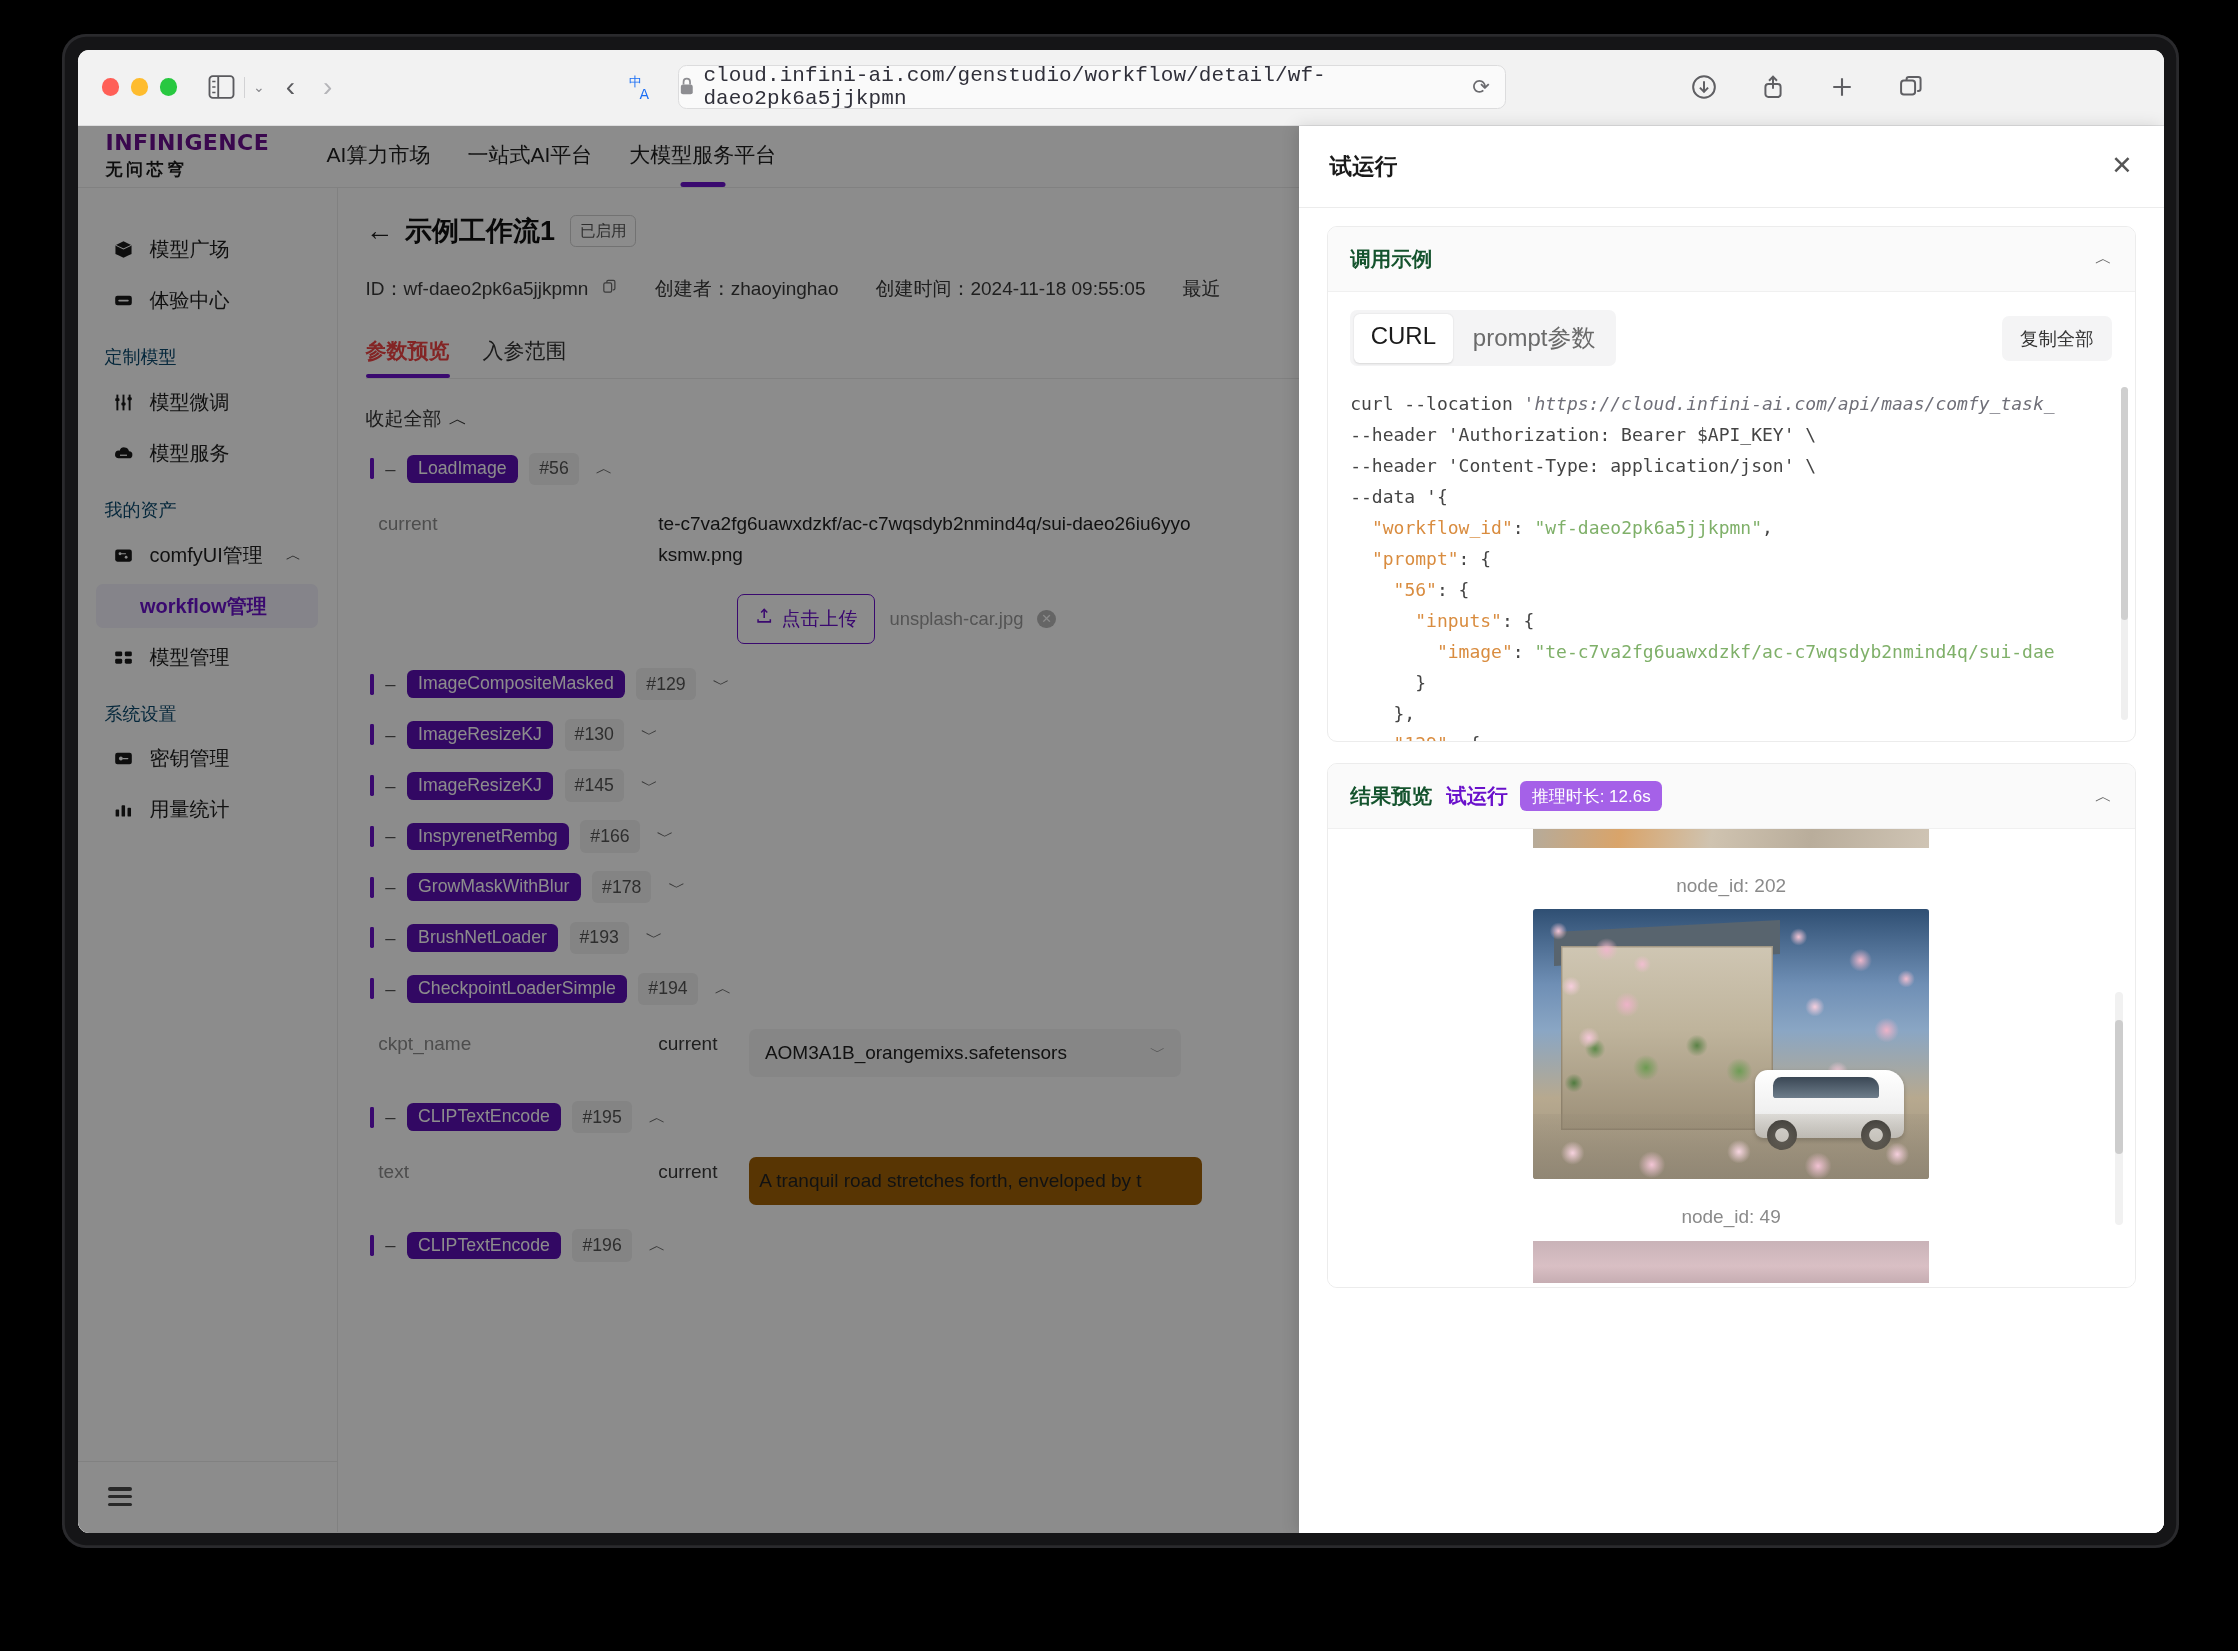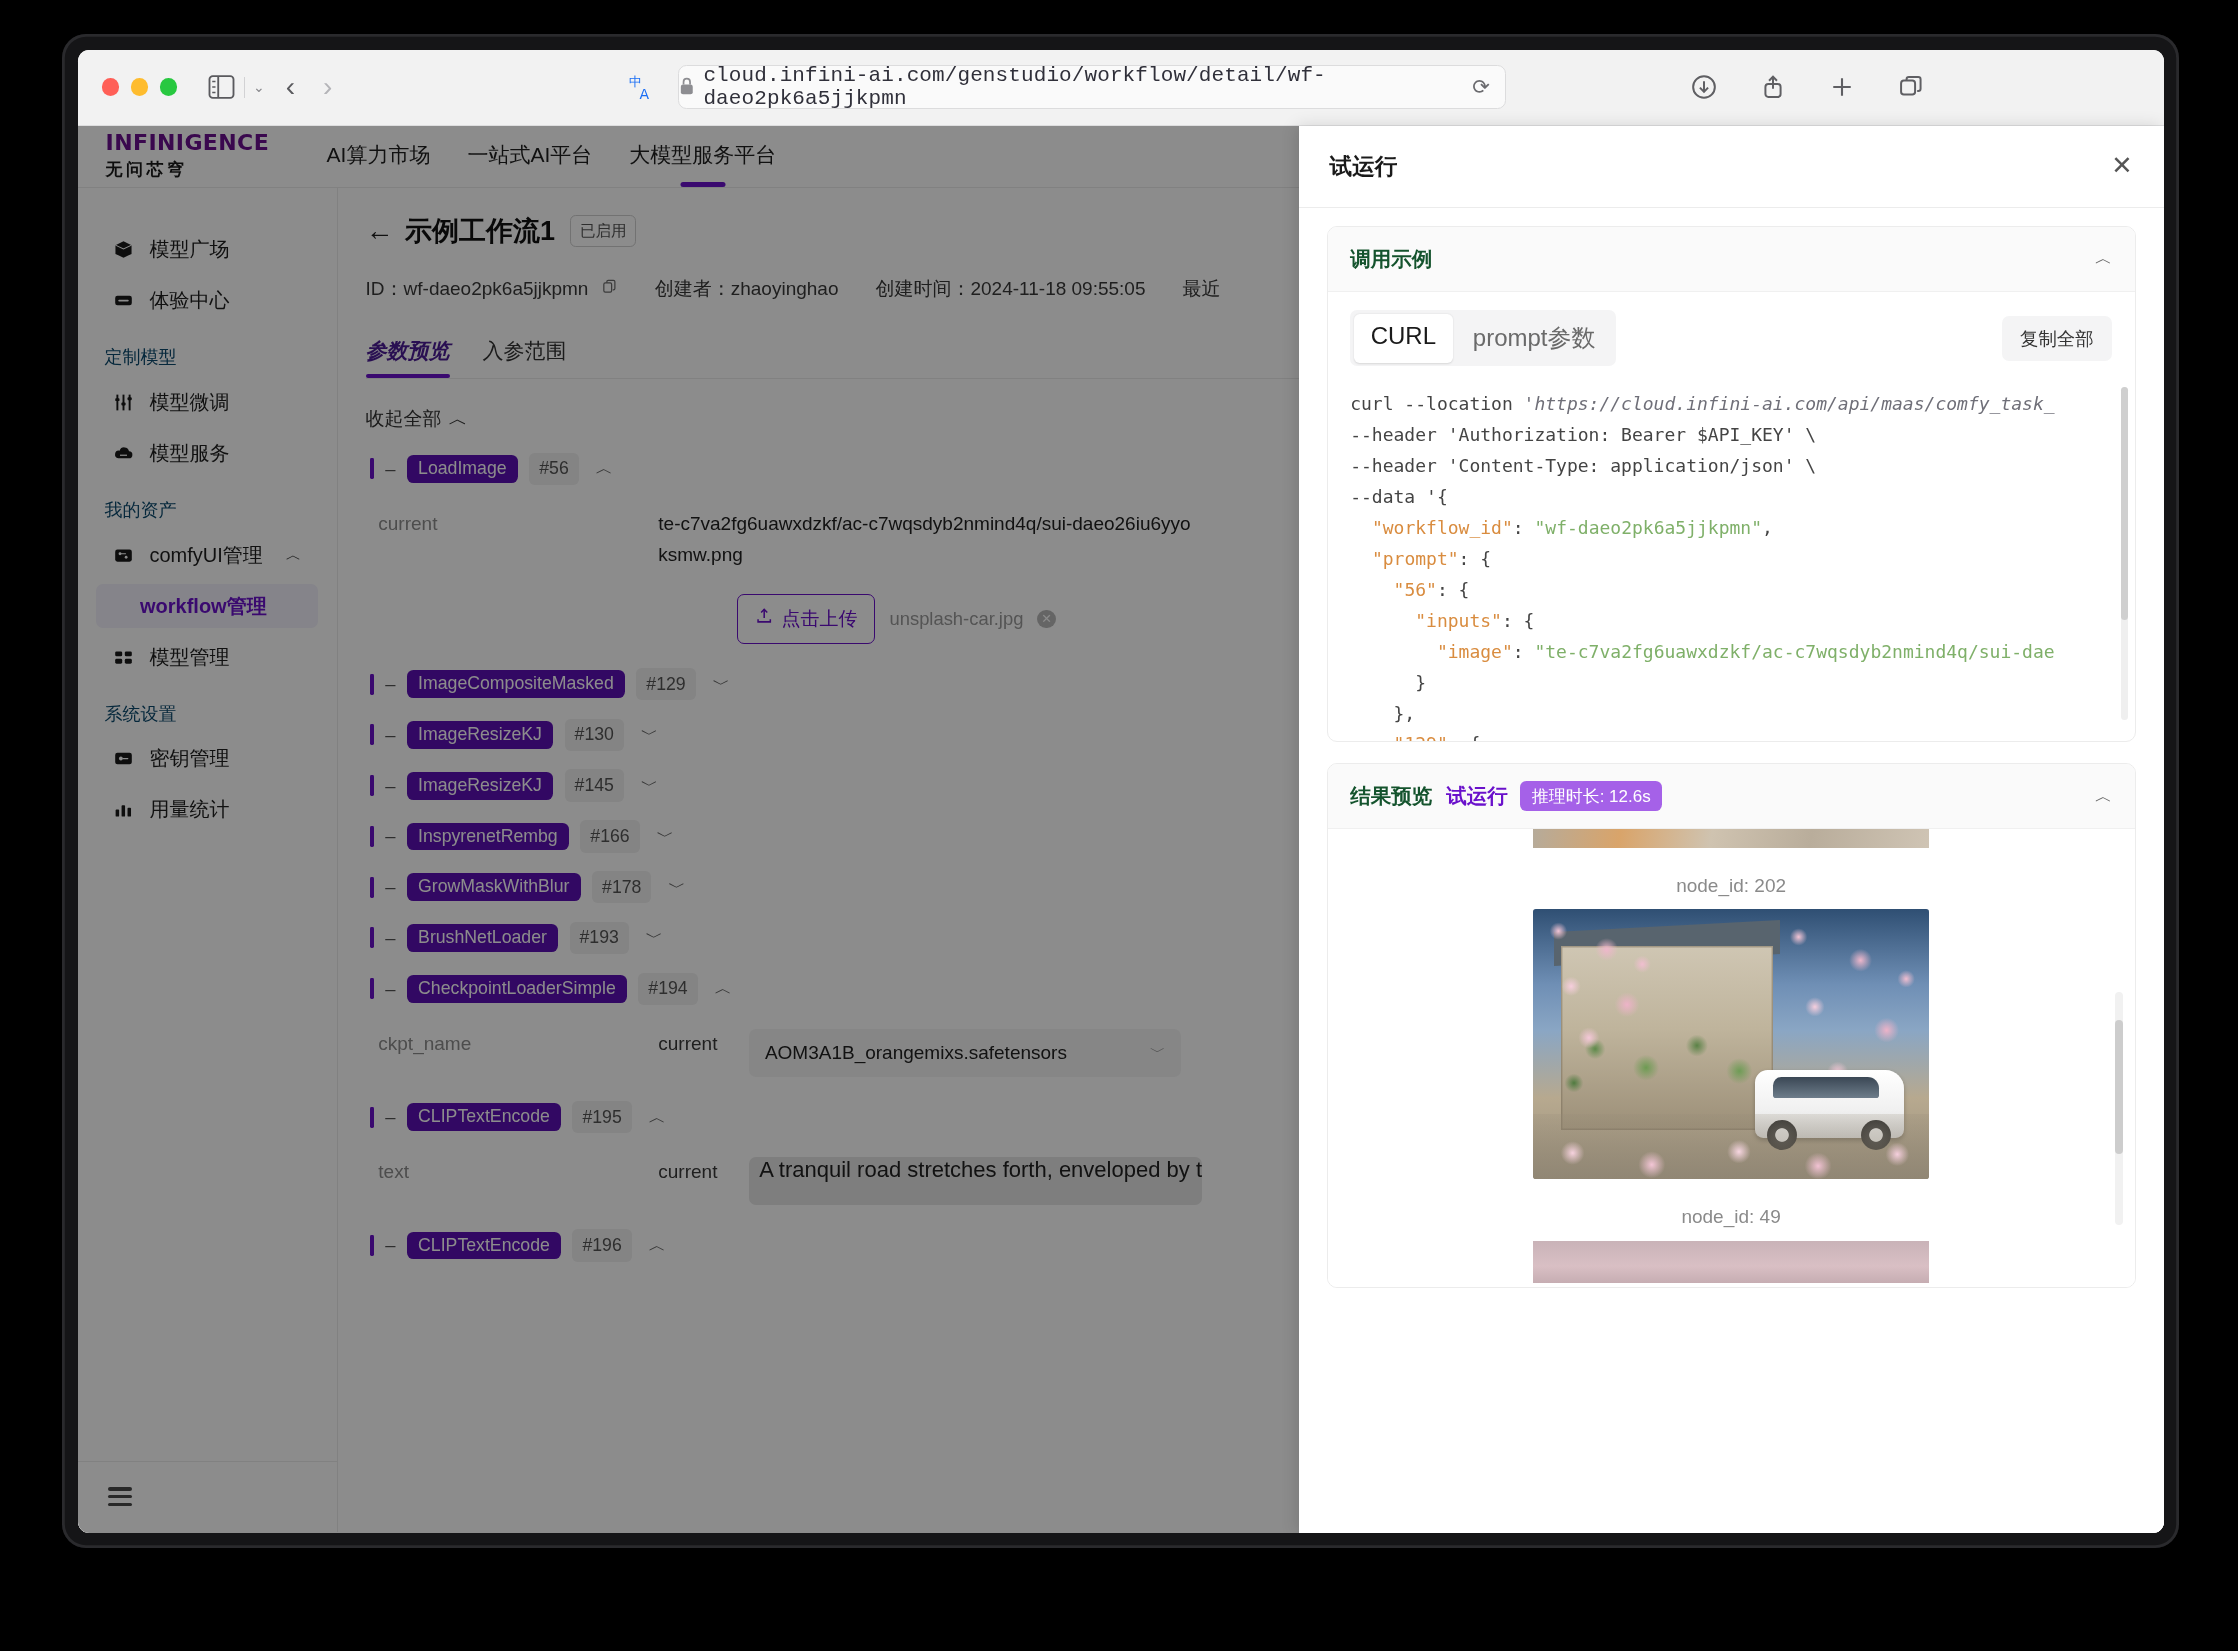--- a/index.html
+++ b/index.html
@@ -121,21 +121,21 @@
   .badge-enabled {
     font-size: 15.6px; color:#555; border:0.7px solid #cfcfcf; border-radius:5.7px;
     padding: 4.2px 8.5px; margin-left: 4.2px;
   }
   .meta-row { display:flex; align-items:center; gap: 0; margin-top: 27px; font-size: 19px; color:#3a3a3a; }
   .meta-row .m { margin-right: 37px; white-space: nowrap; }
   .copy-ico { display:inline-block; margin-left:7px; color:#6a6a6a; }
 
   .tabs { display:flex; gap: 33px; margin-top: 35px; border-bottom: 0.7px solid #ececec; width: 1160px;}
   .tab { font-size: 21px; color:#333; padding-bottom: 12.7px; position:relative; }
-  .tab.active { color:#4c1d95; font-weight:700;font-style:italic; }
+  .tab.active { color:#ef4444; font-weight:700; }
   .tab.active::after{content:"";position:absolute;left:0;right:0;bottom:-0.7px;height:4.2px;background:#6a11cb;border-radius:2.1px;}
 
   .collapse-all { margin-top: 27px; font-size: 19px; color:#333; display:flex; align-items:center; gap:7px;}
 
   .node-list { margin-top: 21px; width: 991px; }
   .node-row { display:flex; align-items:center; gap: 11.3px; margin: 0 0 18.4px 4.2px; }
   .node-bar { width: 4.2px; height: 21px; background:#6a11cb; border-radius:1.4px; }
   .node-dash { color:#555; font-size: 18.4px; }
   .node-chip {
     background:#5b0fb5; color:#fff; font-size: 17.7px; border-radius: 6.4px;
@@ -147,22 +147,22 @@
   .param-row { display:flex; align-items:flex-start; margin: 24px 0 24px 12.7px; }
   .param-key { width: 280px; font-size: 19px; color:#8c8c8c; padding-top: 4.2px;}
   .param-cur { width: 91px; font-size: 19px; color:#3a3a3a; padding-top: 4.2px;}
   .param-val { font-size: 19px; color:#222; line-height: 1.6; max-width: 538px; word-break: break-all; }
   .select-box {
     width: 432px; height: 48px; background:#f5f5f5; border-radius:7px;
     display:flex; align-items:center; padding: 0 15.6px; font-size: 19px; color:#222;gap:15px;
   }
   .select-box .cv { margin-left:auto; color:#999; font-size: 15.6px;}
   .text-box {
-    width: 453px; height: 48px; background:#e5e5e5; border-radius:7px;
-    display:flex; padding: 0 10px; font-size: 22px; color:#222;
+    width: 453px; height: 48px; background:#a16207; border-radius:7px;
+    display:flex; align-items:center; padding: 0 10px; font-size: 19px; color:#222;
     overflow:hidden; white-space:nowrap;
   }
   .upload-row { display:flex; align-items:center; gap: 14px; margin: 24px 0 24px 0; padding-left: 371px;}
   .upload-btn {
     border:0.7px solid #6a11cb; color:#6a11cb; border-radius:7px;
     height: 50px; display:flex; align-items:center; gap:8.5px; padding: 0 17px;
     font-size: 19px;
   }
   .file-name { font-size: 18.4px; color:#9a9a9a; }
   .file-x { width:18.4px;height:18.4px;border-radius:50%;background:#b9b9b9;color:#fff;

